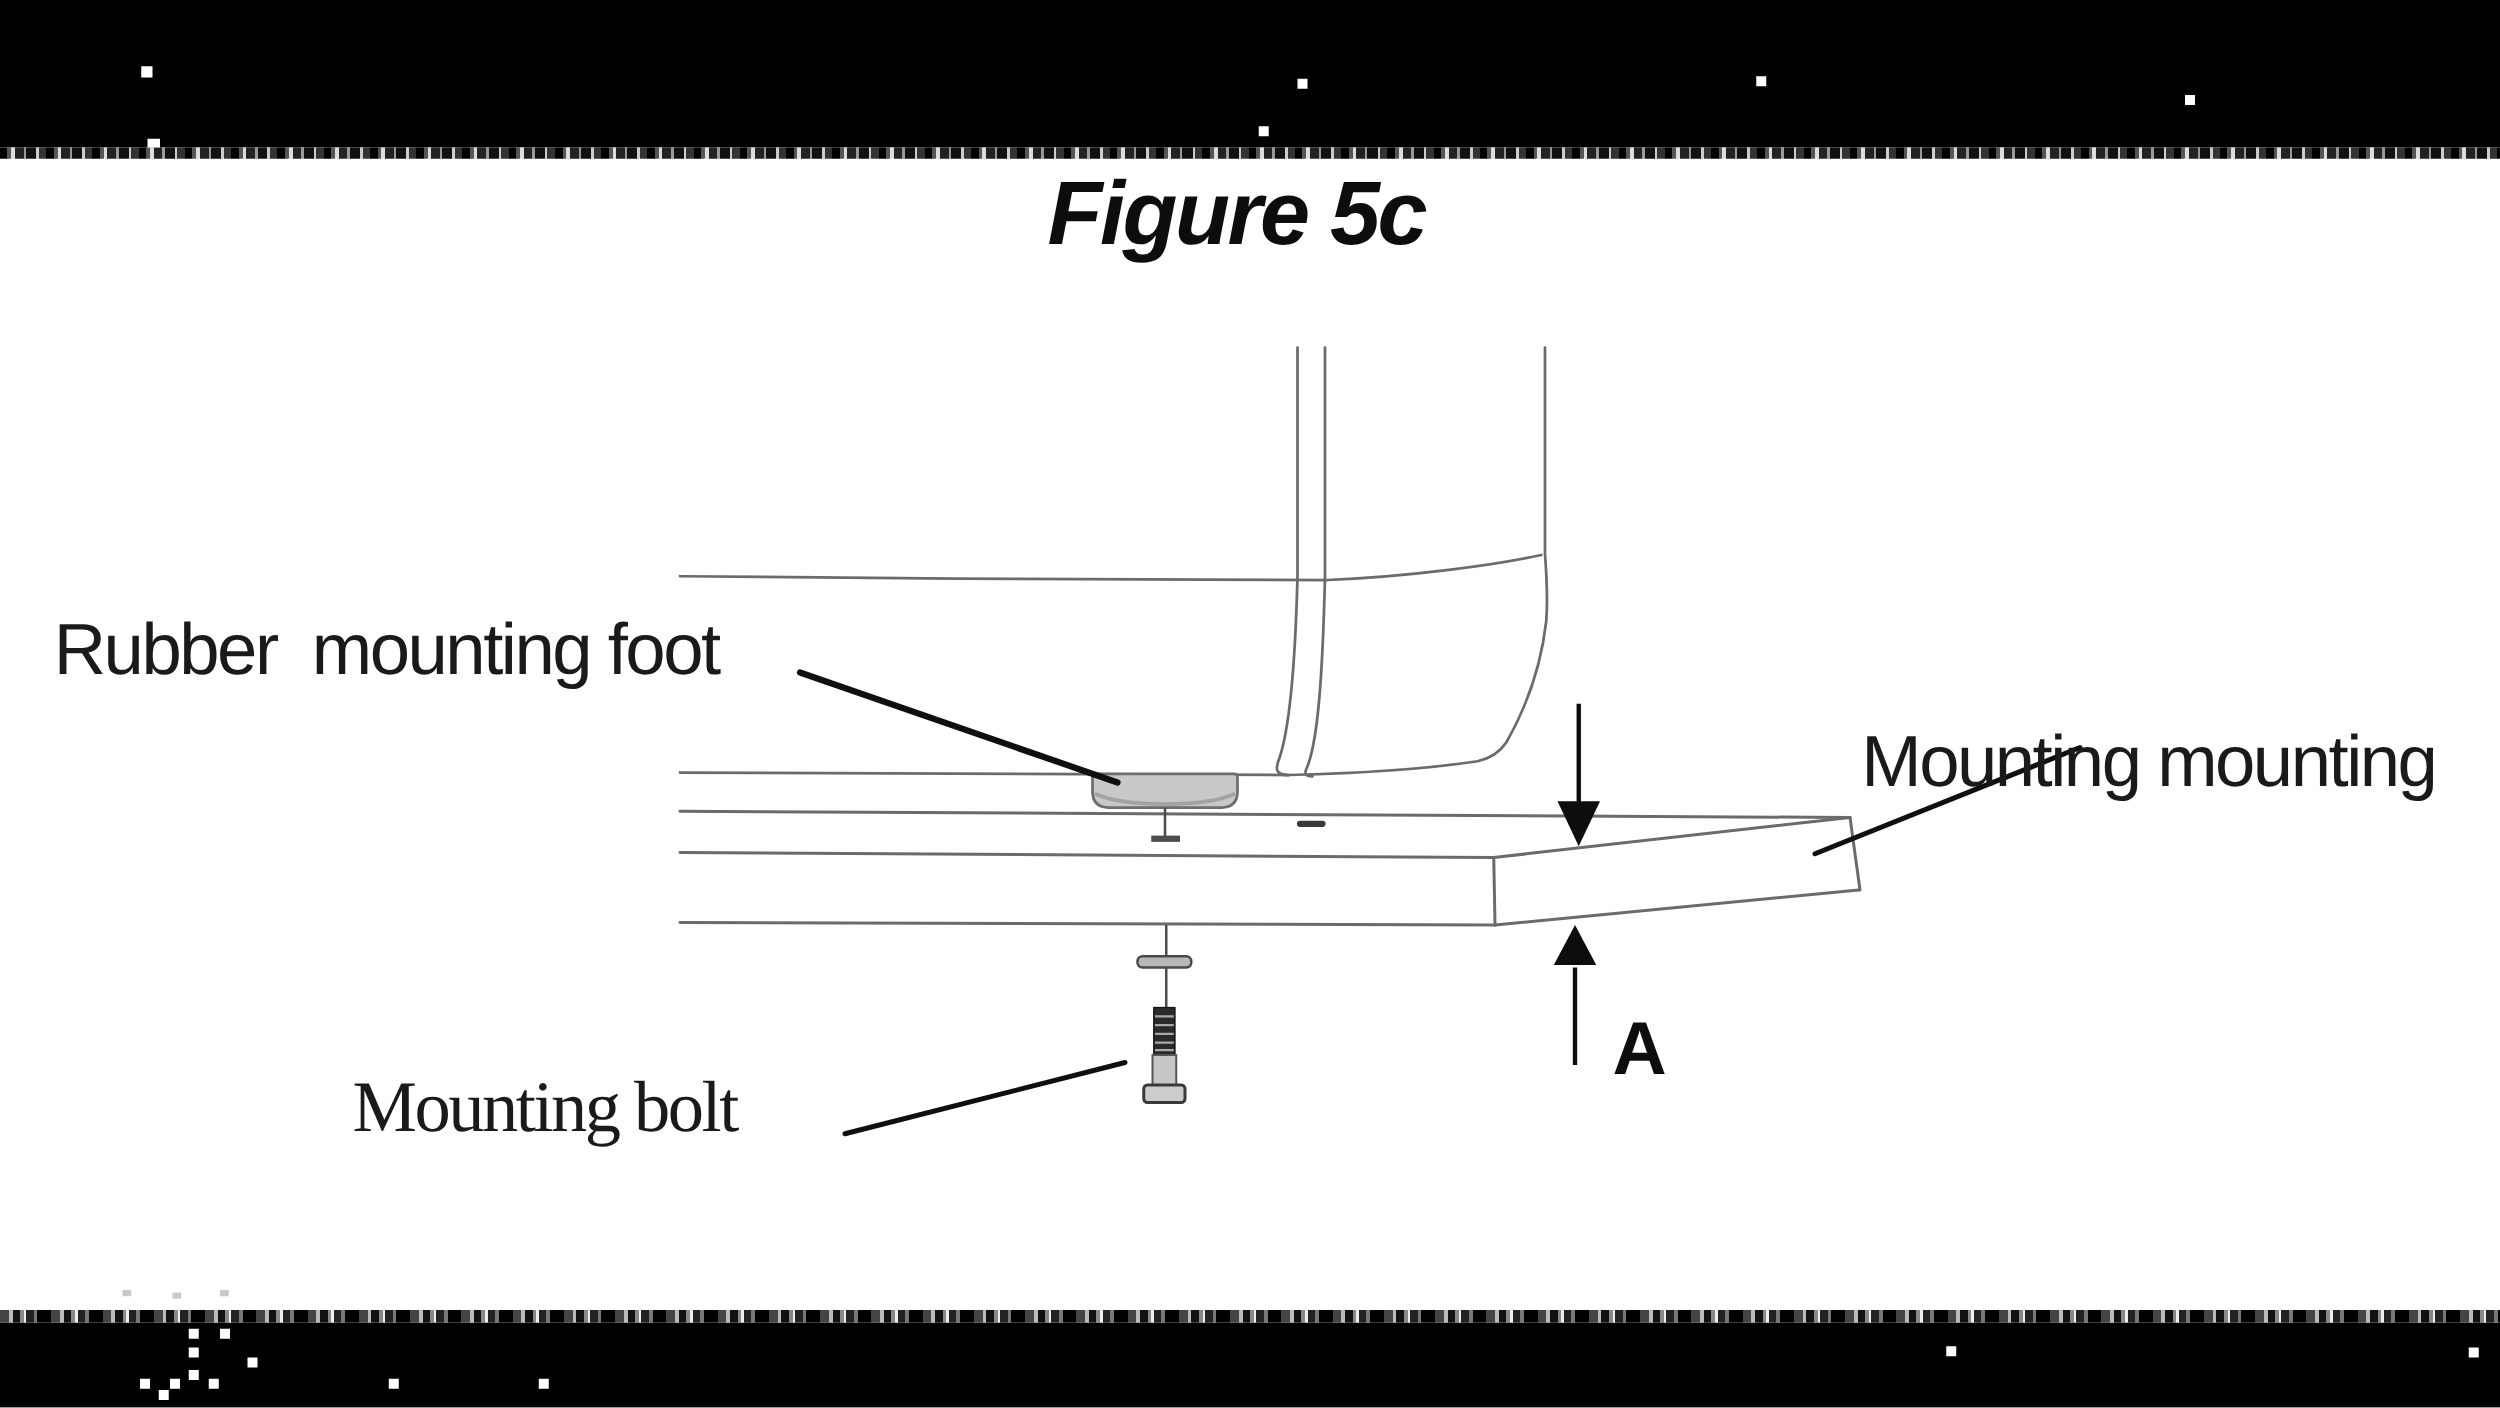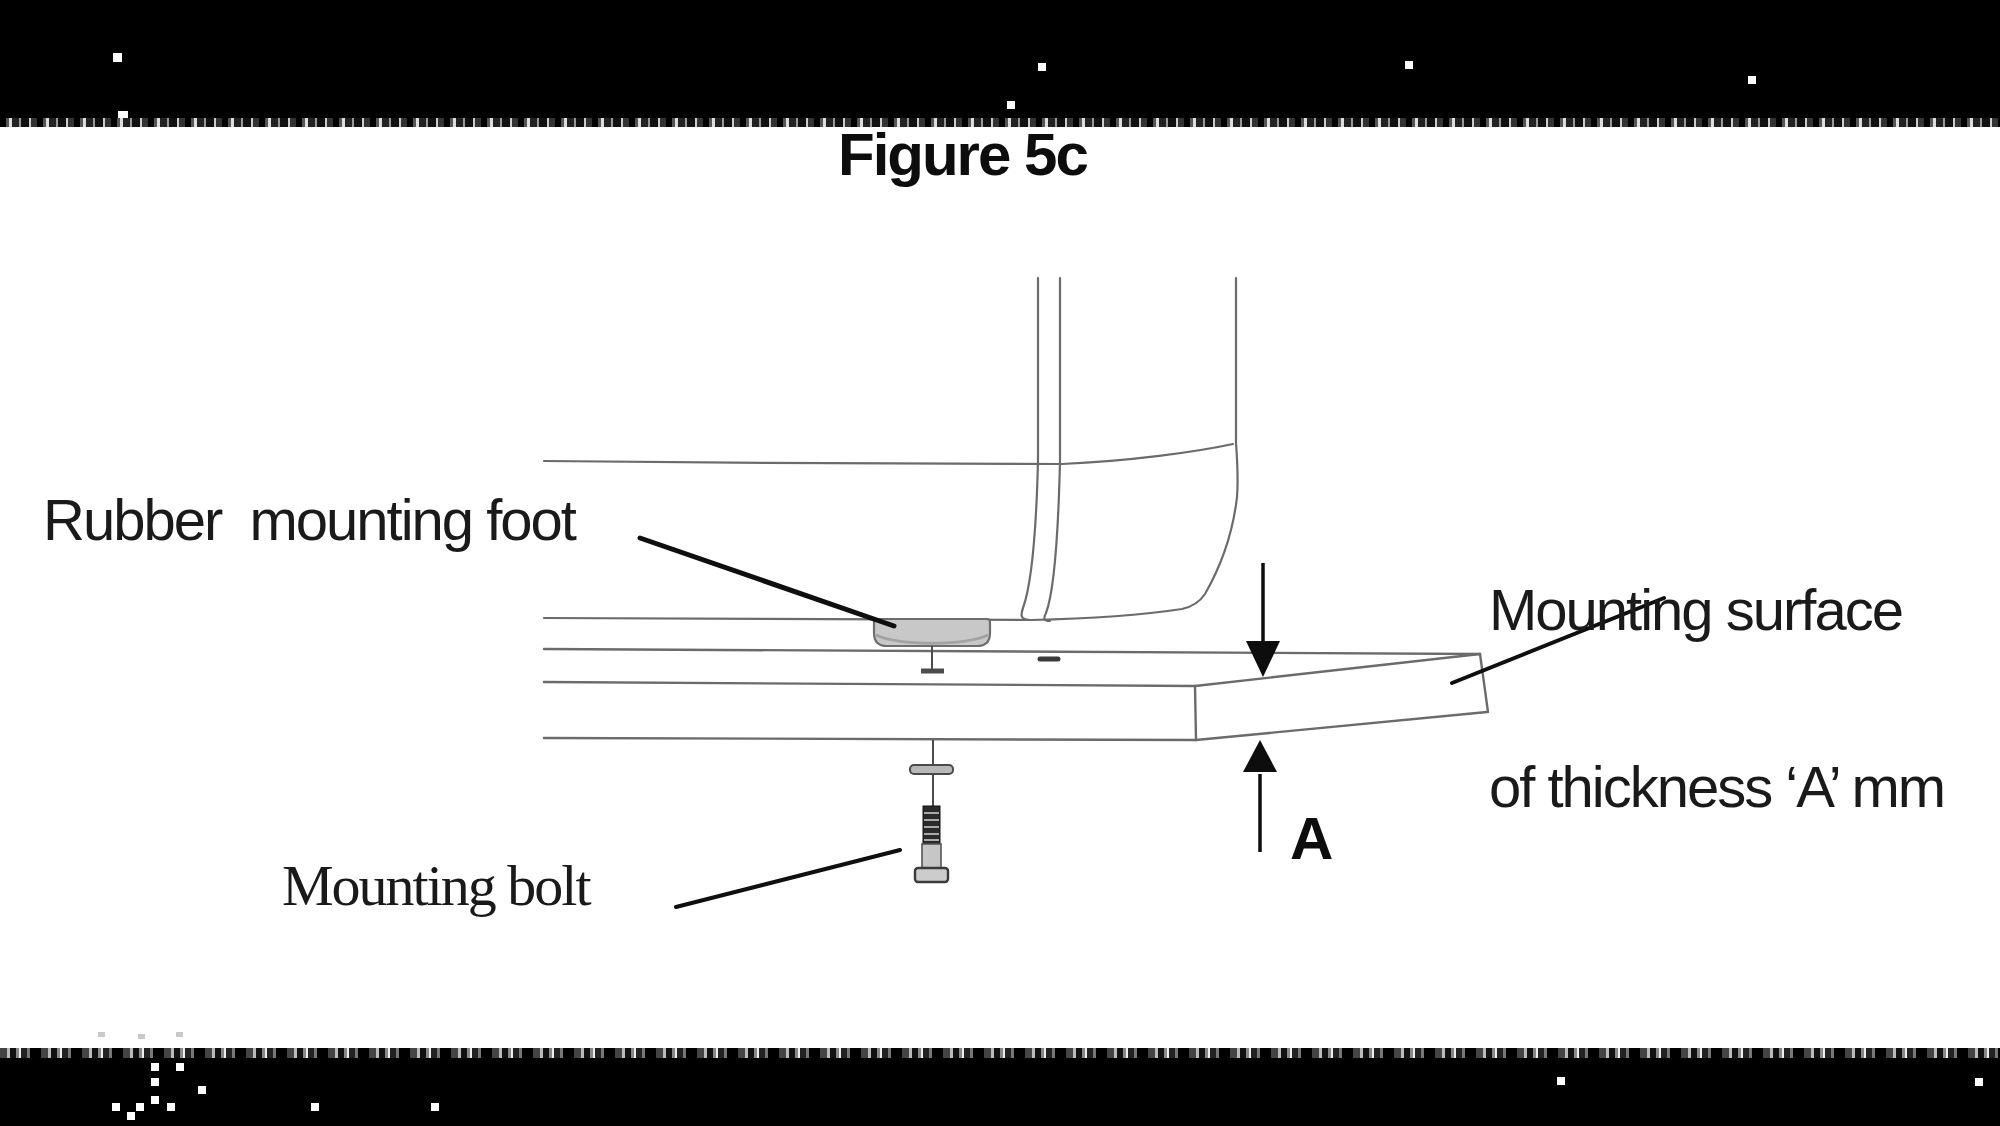--- a/index.html
+++ b/index.html
@@ -15,22 +15,22 @@
     background:repeating-linear-gradient(90deg,#000 0 6px,#555 6px 9px,#ddd 9px 12px,#222 12px 19px,#999 19px 21px,#111 21px 29px,#ccc 29px 31px,#333 31px 37px);}
   .noise-bottom{top:1048px;height:10px;
     background:repeating-linear-gradient(90deg,#444 0 7px,#bbb 7px 10px,#111 10px 16px,#888 16px 19px,#eee 19px 21px,#222 21px 27px,#777 27px 30px,#000 30px 41px);}
   .dot{position:absolute;background:#fff;width:8px;height:8px;}
   .smudge{position:absolute;background:#c9c9c9;width:7px;height:5px;}
   .lbl{
     position:absolute;color:#1a1a1a;font-size:58px;font-weight:400;
     letter-spacing:-2px;white-space:pre;line-height:59px;
   }
   .figure-title{
-    position:absolute;left:838px;top:120px;color:#0d0d0d;
-    font-size:60px;font-weight:700;letter-spacing:-2px;white-space:pre;
+    position:absolute;left:838px;top:130px;color:#0d0d0d;
+    font-size:72px;font-weight:700;font-style:italic;letter-spacing:-2px;white-space:pre;
   }
   .dim-a{position:absolute;left:1290px;top:804px;color:#0d0d0d;font-size:60px;font-weight:700;white-space:pre;}
   svg.diagram{position:absolute;left:0;top:0;}
 </style>
 </head>
 <body>
 
 <div class="stage">
 
   <div class="bar bar-top"></div>
@@ -114,21 +114,20 @@
       <path d="M1664,598 L1452,683" stroke-width="4"></path>
       <path d="M676,907 L900,850" stroke-width="4"></path>
     </g>
   </svg>
 
   <div class="figure-title">Figure 5c</div>
 
   <div class="lbl" style="left:43px;top:490px;">Rubber  mounting foot</div>
 
   <div class="lbl" style="left:1489px;top:462px;">
-    <div>Mounting surface</div>
-    <div>of thickness ‘A’ mm</div>
+    <div>Mounting mounting</div>
   </div>
 
   <div class="lbl" style="left:282px;top:856px;font-family:Liberation Serif, serif;">Mounting bolt</div>
 
   <div class="dim-a">A</div>
 
 </div>
 
 </body></html>

